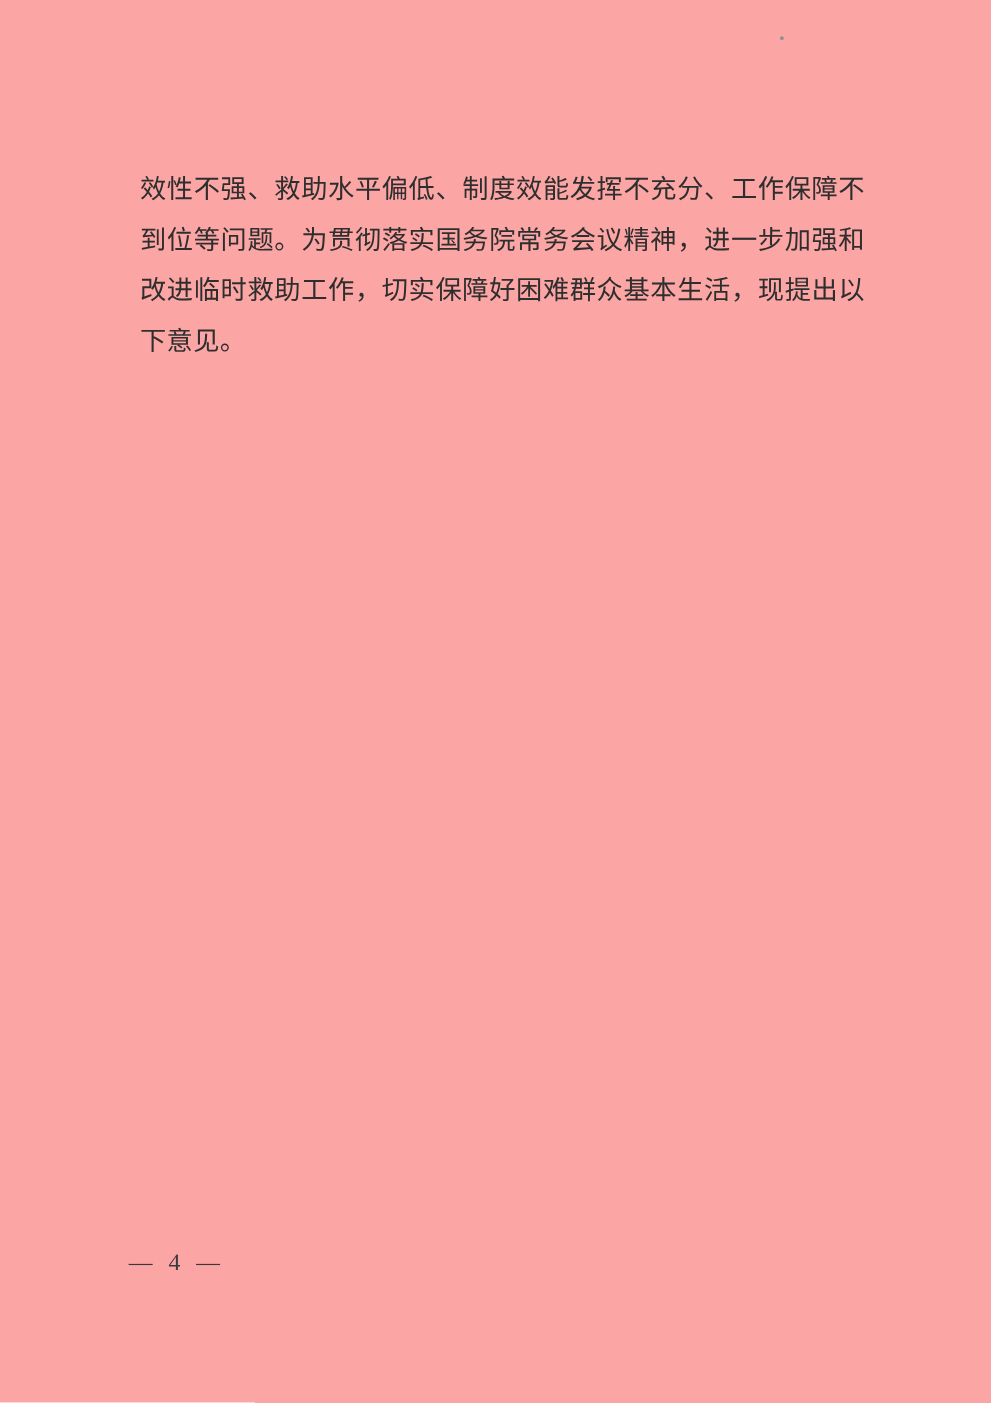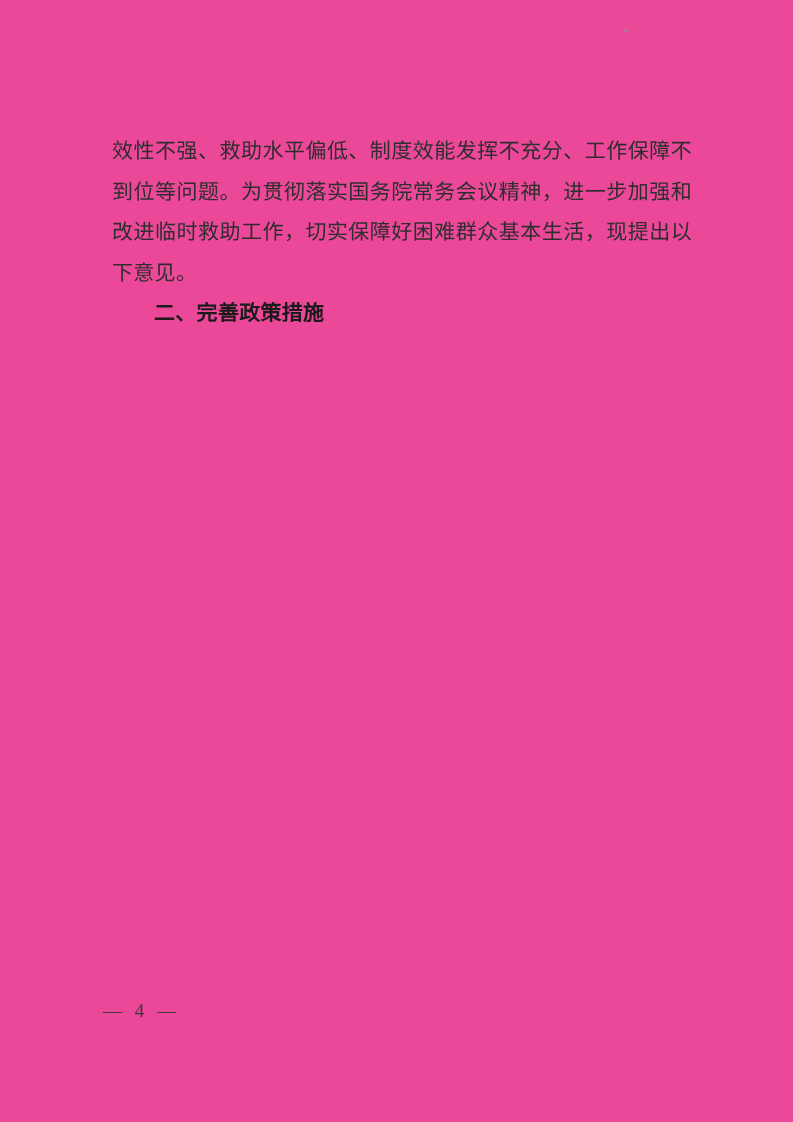--- a/index.html
+++ b/index.html
@@ -4,21 +4,21 @@
 <style>
   html, body {
     margin: 0;
     padding: 0;
     background: #ffffff;
   }
   .page {
     position: relative;
     width: 793px;
     height: 1122px;
-    background: #ec4899;
+    background: #fca5a5;
     overflow: hidden;
   }
   .content {
     position: absolute;
     left: 112px;
     top: 131px;
     width: 580px;
     font-family: "Liberation Serif", "DejaVu Serif", serif;
     font-size: 21px;
     line-height: 40.5px;
@@ -60,16 +60,15 @@
     border-radius: 50%;
   }
 </style>
 </head>
 <body>
 
 <div class="page">
   <span class="speck"></span>
   <div class="content" id="doc-content">
       <div class="paragraph">效性不强、救助水平偏低、制度效能发挥不充分、工作保障不到位等问题。为贯彻落实国务院常务会议精神，进一步加强和改进临时救助工作，切实保障好困难群众基本生活，现提出以下意见。</div>
-      <div class="heading indent">二、完善政策措施</div>
     </div>
   <div class="footer">— 4 —</div>
 </div>
 
 </body></html>

